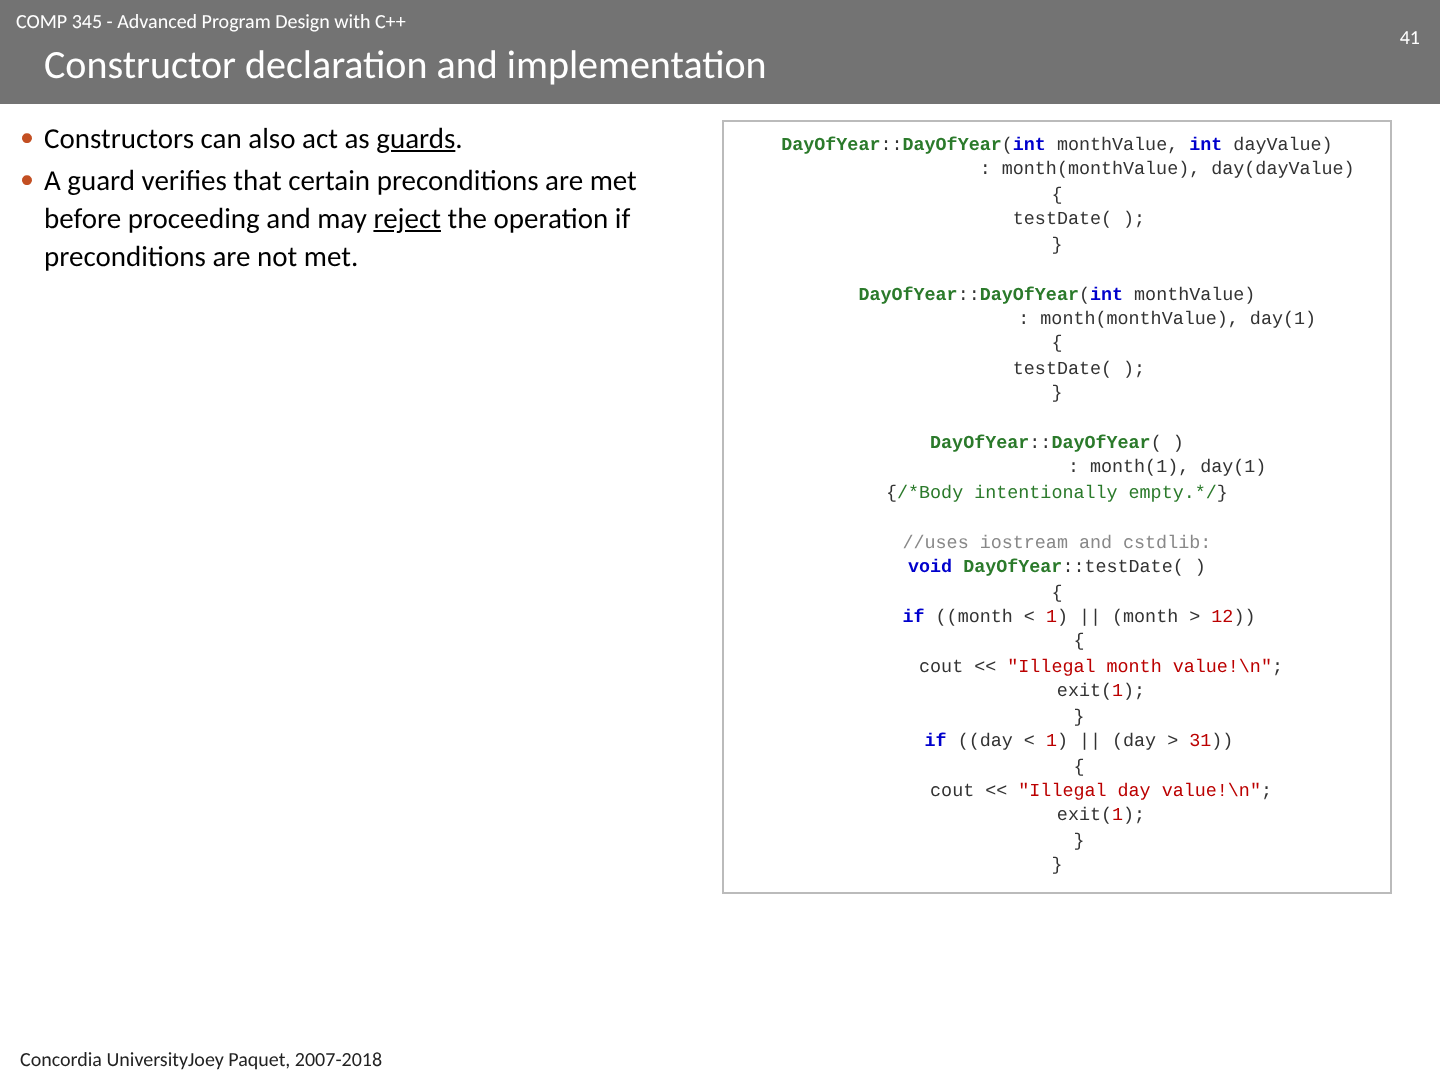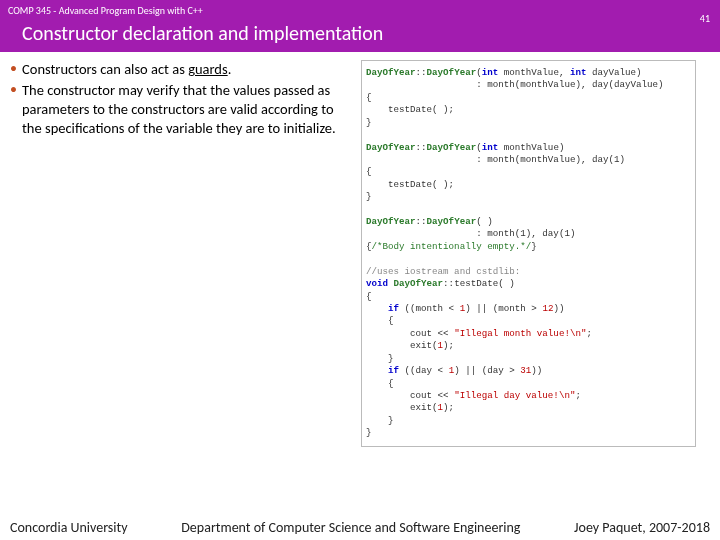--- a/index.html
+++ b/index.html
@@ -1,49 +1,49 @@
 <!DOCTYPE html>
 <html><head>
 <meta charset="utf-8">
 <style>
   * { margin: 0; padding: 0; box-sizing: border-box; }
   body { width: 720px; height: 540px; font-family: Calibri, Arial, sans-serif; background: #fff; position: relative; overflow: hidden; }
-  .header { background: #a21caf; color: #fff; height: 52px; position: relative; }
+  .header { background: #737373; color: #fff; height: 52px; position: relative; }
   .course { font-size: 10px; padding: 4px 8px 0 8px; }
   .pagenum-wrapper { position: absolute; top: 12px; right: 10px; font-size: 10px; }
   .title { font-size: 20px; padding: 4px 1px 0 22px; font-weight: 300; }
   .content { display: flex; padding: 8px 24px 0 8px; }
   .left { width: 372px; padding-right: 6px; }
   .bullets { list-style: none; }
   .bullets li { font-size: 14.5px; line-height: 1.32; margin-bottom: 2px; position: relative; padding-left: 14px; color: #000; }
   .bullets li::before { content: "•"; position: absolute; left: 2px; top: 0; color: #c34f22; font-size: 14px; }
   .ul { text-decoration: underline; }
-  .code-img { width: 353px; border: 1px solid #bbb; background: #fff; padding: 6px 4px 6px 4px; font-family: "Courier New", monospace; font-size: 9.2px; line-height: 1.35; white-space: pre; color: #333; }
+  .code-img { width: 353px; border: 1px solid #bbb; background: #fff; padding: 6px 4px 6px 4px; font-family: "Courier New", monospace; font-size: 9.2px; line-height: 1.35; white-space: pre; color: #333; text-align: center; }
   .code-img .kw { color: #0000cc; font-weight: bold; }
   .code-img .cls { color: #2b7a2b; font-weight: bold; }
   .code-img .cmt { color: #888; }
   .code-img .cmtg { color: #2b7a2b; }
   .code-img .str { color: #b00; }
   .code-img .num { color: #b00; }
-  .footer { position: absolute; bottom: 4px; left: 0; right: 0; display: flex; justify-content: space-between; font-size: 14px; padding: 0 10px; color: #222; }
+  .footer { position: absolute; bottom: 4px; left: 0; right: 0; display: flex; font-size: 10px; padding: 0 10px; color: #222; }
 </style>
 </head>
 <body>
 
 <div class="header">
   <div class="course">COMP 345 - Advanced Program Design with C++</div>
   <div class="pagenum-wrapper">41</div>
   <div class="title">Constructor declaration and implementation</div>
 </div>
 
 <div class="content">
   <div class="left">
     <ul class="bullets">
       <li><span>Constructors can also act as </span><span class="ul">guards</span><span>.</span></li>
-      <li><span>The constructor may verify that the values passed as parameters to the constructors are valid according to the specifications of the variable they are to initialize.</span></li>
+      <li><span>A guard verifies that certain preconditions are met before proceeding and may </span><span class="ul">reject</span><span> the operation if preconditions are not met.</span></li>
     </ul>
   </div>
   <div class="code-img"><span class="cls">DayOfYear</span><span>::</span><span class="cls">DayOfYear</span><span>(</span><span class="kw">int</span><span> monthValue, </span><span class="kw">int</span><span> dayValue)</span>
 <span>                    : month(monthValue), day(dayValue)</span>
 <span>{</span>
 <span>    testDate( );</span>
 <span>}</span>
 <span></span>
 <span class="cls">DayOfYear</span><span>::</span><span class="cls">DayOfYear</span><span>(</span><span class="kw">int</span><span> monthValue)</span>
 <span>                    : month(monthValue), day(1)</span>
@@ -66,15 +66,14 @@
 <span>    </span><span class="kw">if</span><span> ((day &lt; </span><span class="num">1</span><span>) || (day &gt; </span><span class="num">31</span><span>))</span>
 <span>    {</span>
 <span>        cout &lt;&lt; </span><span class="str">"Illegal day value!\n"</span><span>;</span>
 <span>        exit(</span><span class="num">1</span><span>);</span>
 <span>    }</span>
 <span>}</span></div>
 </div>
 
 <div class="footer">
   <span>Concordia University</span>
-  <span>Department of Computer Science and Software Engineering</span>
   <span>Joey Paquet, 2007-2018</span>
 </div>
 
 </body></html>

